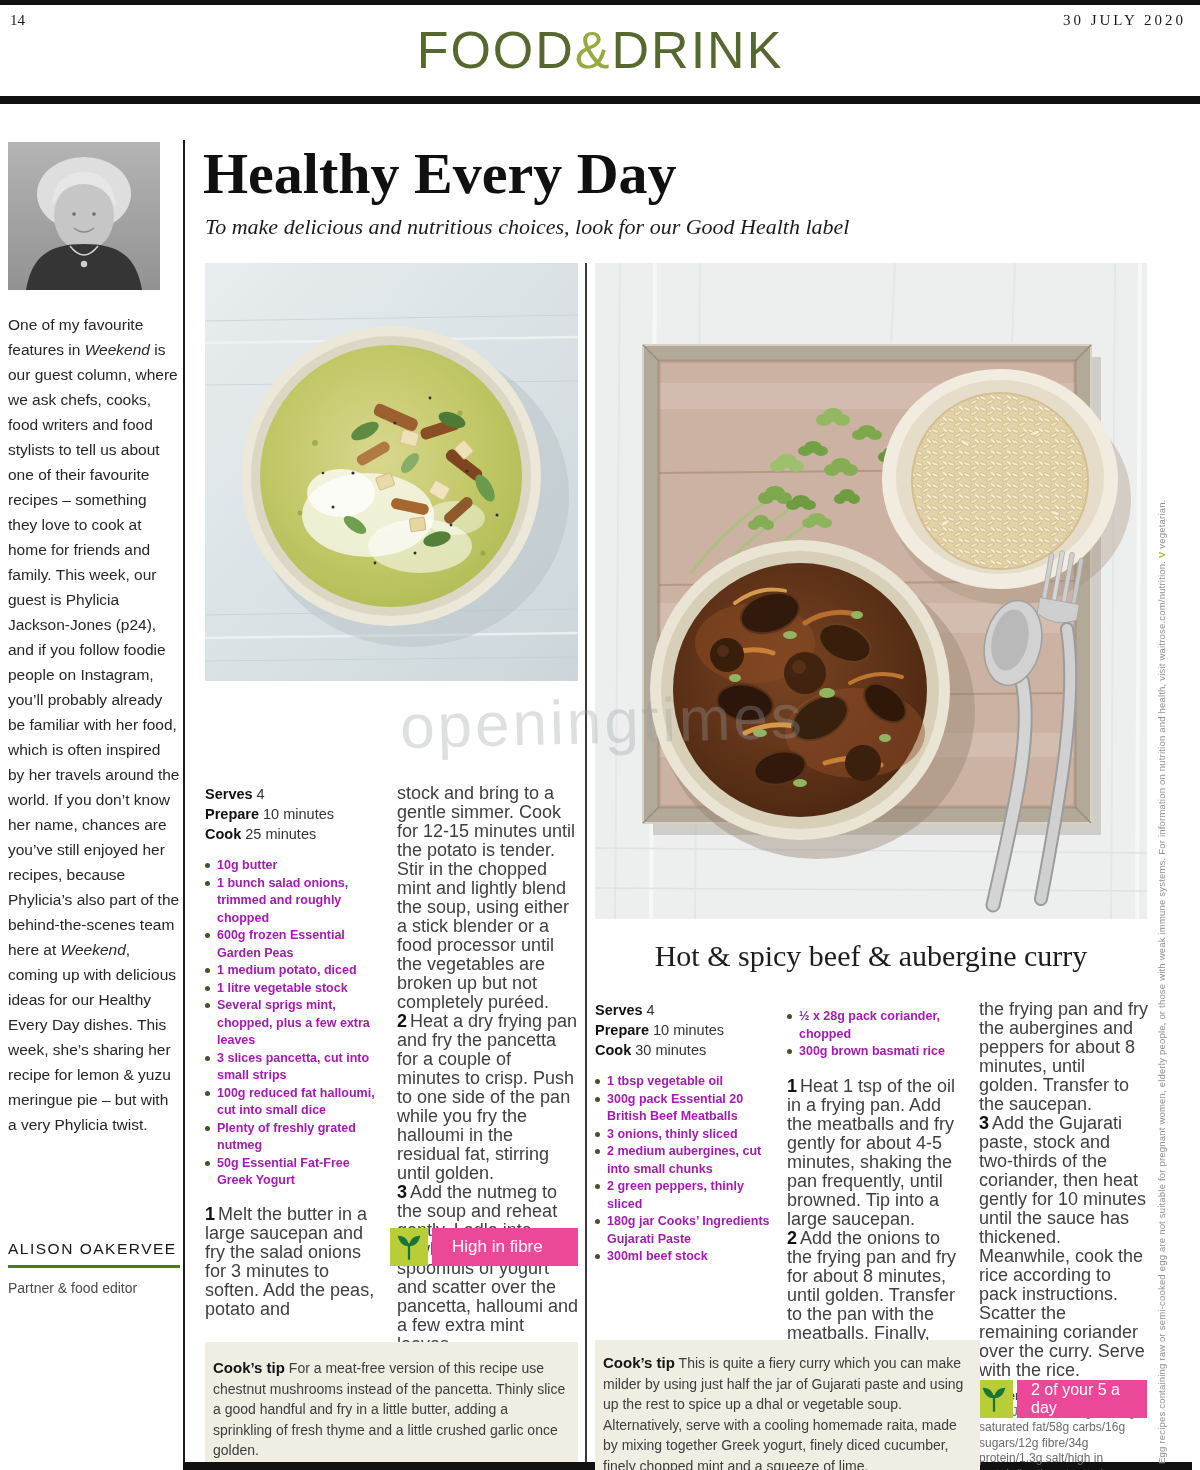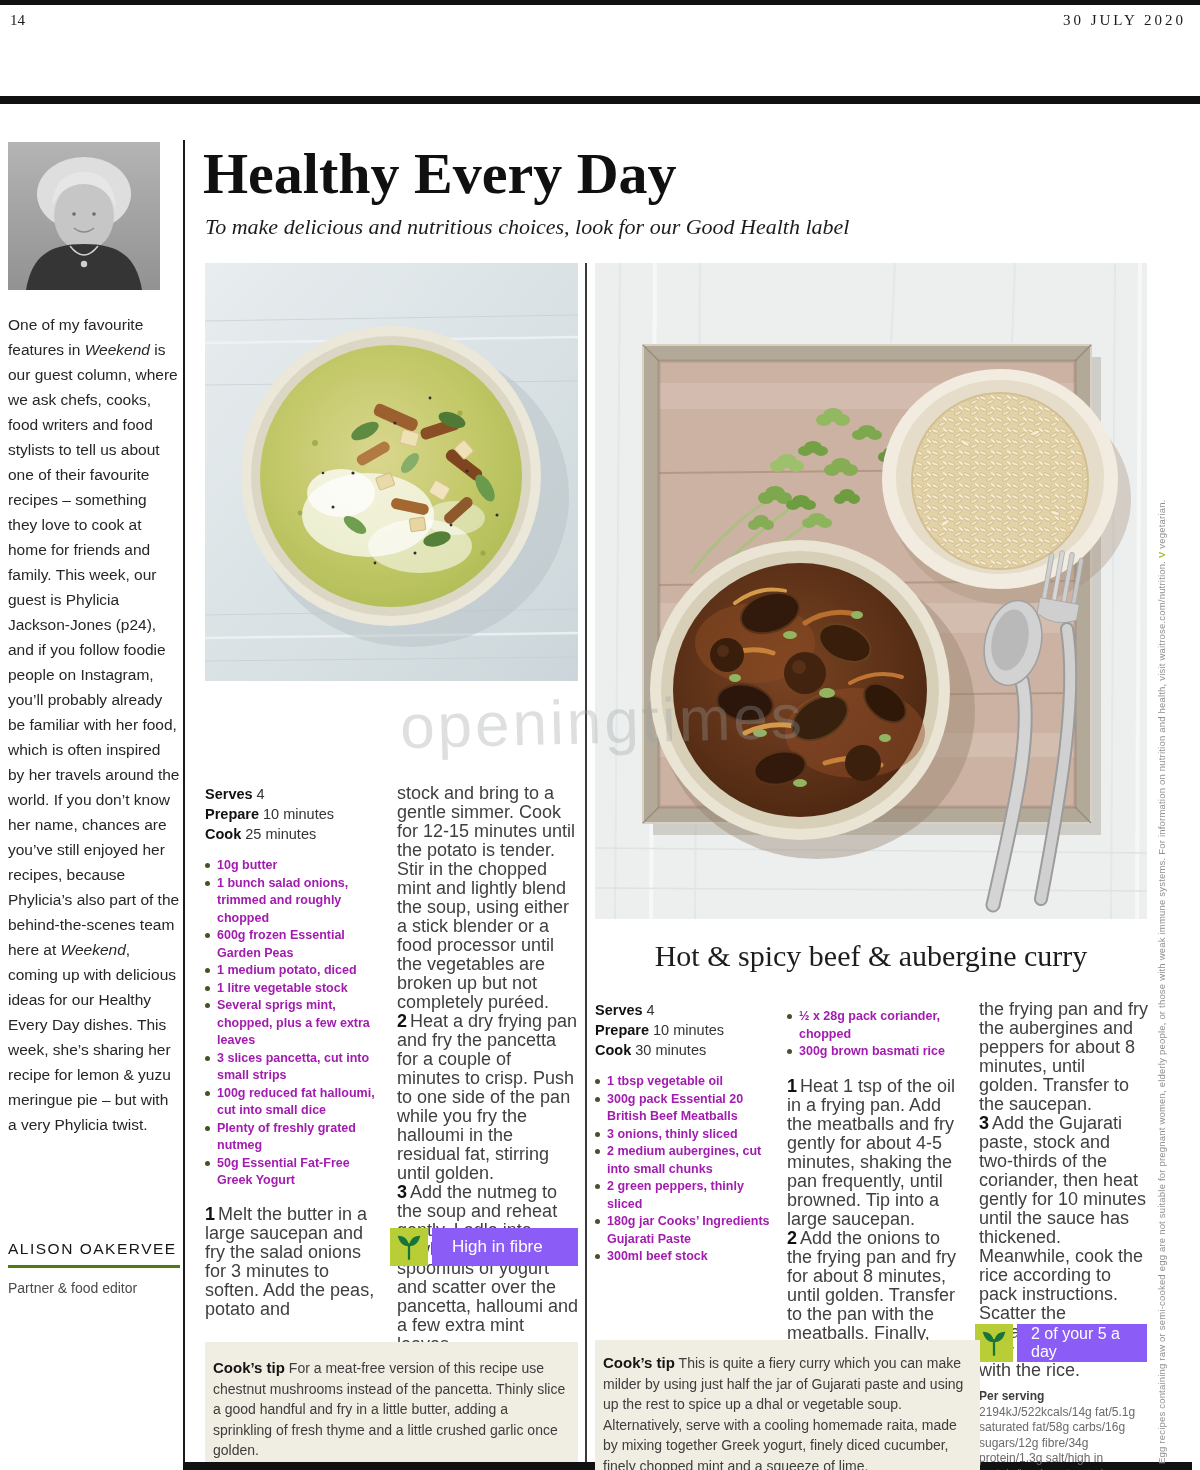--- a/index.html
+++ b/index.html
@@ -34,21 +34,21 @@
            border-radius:50%;background:#45522b;}
   .meth{margin:0 0 0 0;font-size:18px;line-height:19px;color:#3f3f3f;}
   .meth b{color:#111;margin-right:3px;}
   .meth + .meth{margin-top:0px;}
   .perserv{margin-top:9px;font-size:12px;line-height:15.5px;color:#6a6a6a;}
   .perserv b{color:#3c3c3c;}
   
   .badge{display:flex;align-items:stretch;}
   .leafbox{width:38px;height:38px;background:#b9cd36;flex:0 0 38px;display:flex;
            align-items:center;justify-content:center;margin-right:4px;}
-  .badgebar{background:#8b5cf6;color:#fff;display:flex;align-items:center;
+  .badgebar{background:#ec4899;color:#fff;display:flex;align-items:center;
             padding-left:20px;font-size:17px;flex:1;}
   
   .tip{background:#f0ede2;box-sizing:border-box;padding:16px 8px;overflow:hidden;}
   .tip p{margin:0;font-size:14px;line-height:20.5px;color:#3d3d3d;}
   .tip b{font-size:15px;color:#141414;}
   
   .vdiv{width:2px;background:#1a1a1a;}
   .vdiv2{width:1.5px;background:#3a3a3a;}
   
   .vnote{left:1156px;top:408px;height:1056px;width:18px;writing-mode:vertical-rl;
@@ -63,20 +63,21 @@
 <body>
 
 <div class="page">
 
   <div class="abs bar" style="left:0;top:0;width:1200px;height:5px;"></div>
   <div class="abs bar" style="left:0;top:96px;width:1200px;height:8px;"></div>
   <div class="abs bar" style="left:183px;top:1462px;width:1009px;height:8px;"></div>
 
   <div class="abs serif pagenum">14</div>
   <div class="abs serif dateline">30 JULY 2020</div>
+  <div class="abs masthead"><span>FOOD</span><span class="amp">&amp;</span><span>DRINK</span></div>
 
   <svg class="abs" style="left:8px;top:142px;" width="152" height="148" viewBox="0 0 152 148">
     <defs>
         <linearGradient id="pbg" x1="0" y1="0" x2="0" y2="1">
       <stop offset="0" stop-color="#b4b4b4"></stop>
           <stop offset="1" stop-color="#929292"></stop>
         </linearGradient>
       </defs>
     <rect width="152" height="148" fill="url(#pbg)"></rect>
     <ellipse cx="76" cy="52" rx="47" ry="37" fill="#dedede"></ellipse>
@@ -420,21 +421,21 @@
     <p class="meth" style="margin-top:16px;"><b>1</b><span>Heat 1 tsp of the oil in a frying pan. Add the meatballs and fry gently for about 4-5 minutes, shaking the pan frequently, until browned. Tip into a large saucepan.</span></p>
     <p class="meth"><b>2</b><span>Add the onions to the frying pan and fry for about 8 minutes, until golden. Transfer to the pan with the meatballs. Finally, heat the remaining 2 tsp oil in</span></p>
   </div>
 
   <div class="abs" style="left:979px;top:1000px;width:170px;">
     <p class="meth"><span>the frying pan and fry the aubergines and peppers for about 8 minutes, until golden. Transfer to the saucepan.</span></p>
     <p class="meth"><b>3</b><span>Add the Gujarati paste, stock and two-thirds of the coriander, then heat gently for 10 minutes until the sauce has thickened. Meanwhile, cook the rice according to pack instructions. Scatter the remaining coriander over the curry. Serve with the rice.</span></p>
     <p class="perserv"><b>Per serving</b> <span>2194kJ/522kcals/14g fat/5.1g saturated fat/58g carbs/16g sugars/12g fibre/34g protein/1.3g salt/high in protein/low in saturated fat/source of fibre</span></p>
   </div>
 
-  <div class="abs badge" style="left:975px;top:1324px;width:172px;">
+  <div class="abs badge" style="left:975px;top:1380px;width:172px;">
     <div class="leafbox">
       <svg width="30" height="30" viewBox="0 0 40 40">
         <path d="M20,37 C20,27 20,22 20,15" stroke="#17743a" stroke-width="3" fill="none"></path>
         <path d="M20,19 C11,19 7,13 5,5 C14,5 19,10 20,19 Z" fill="#17743a"></path>
         <path d="M20,19 C29,19 33,13 35,5 C26,5 21,10 20,19 Z" fill="#17743a"></path>
       </svg>
     </div>
     <div class="badgebar" style="padding-left:14px;font-size:16px;">2 of your 5 a day</div>
   </div>
 

